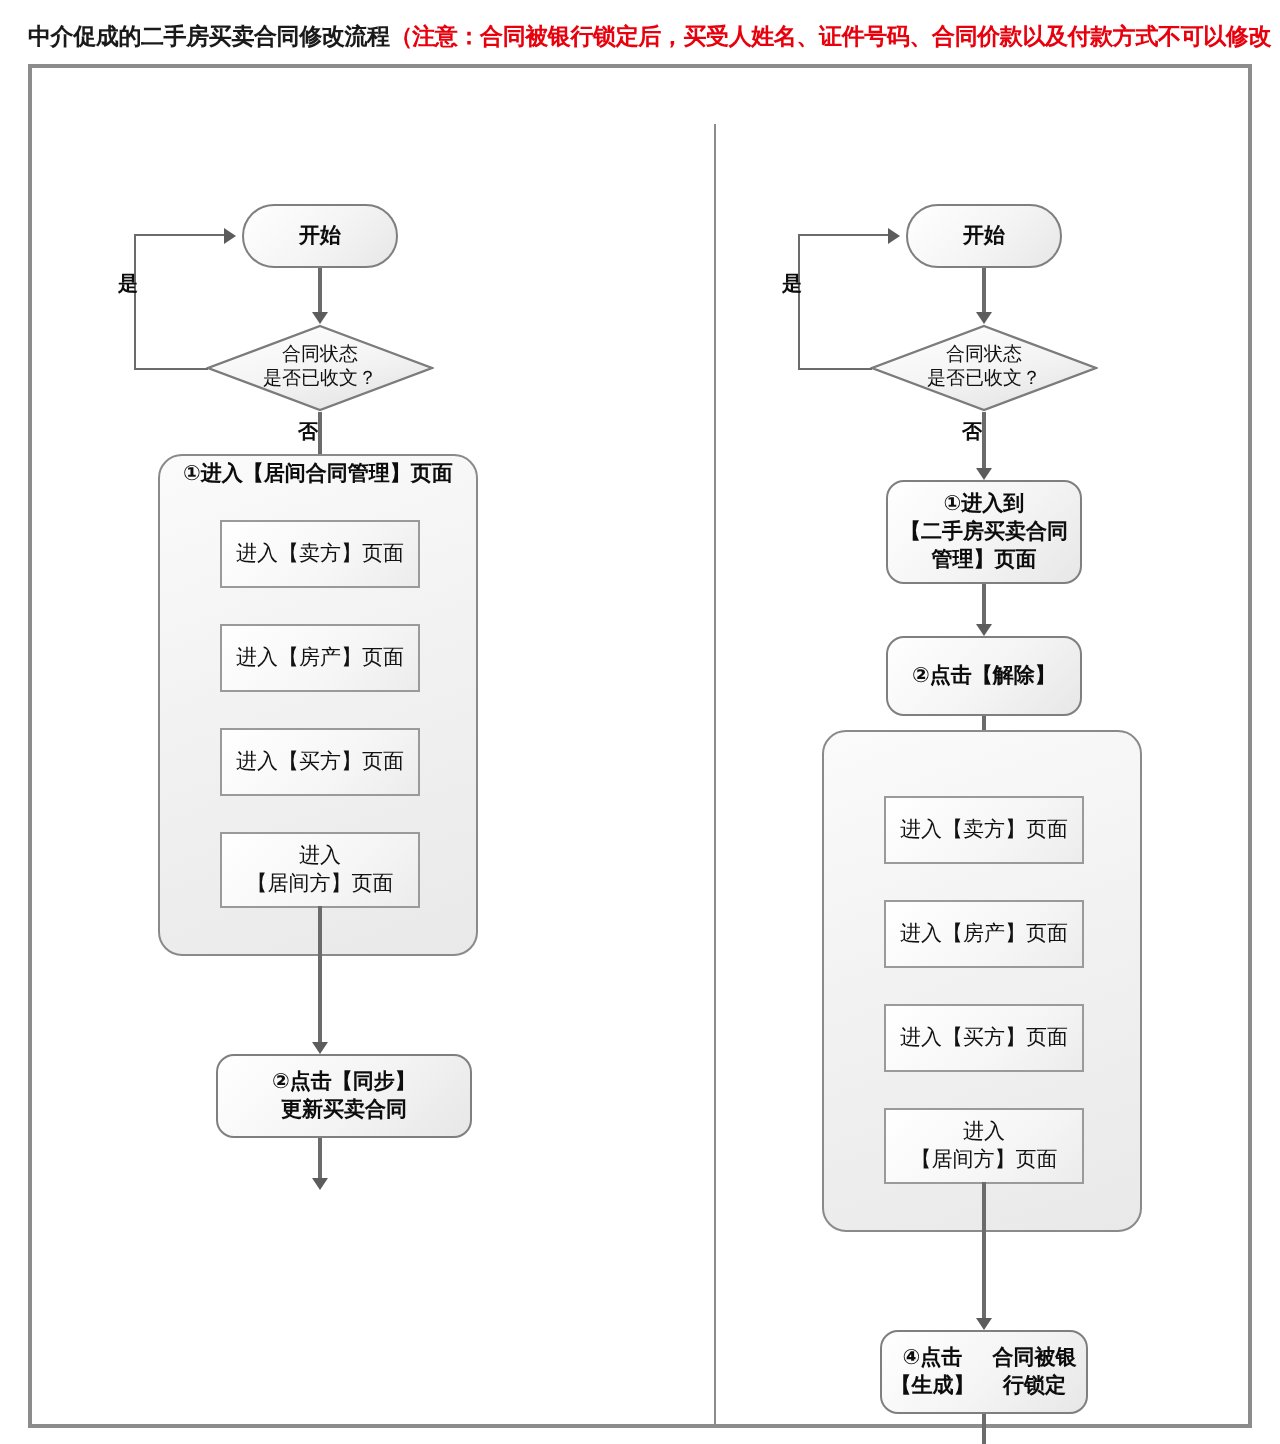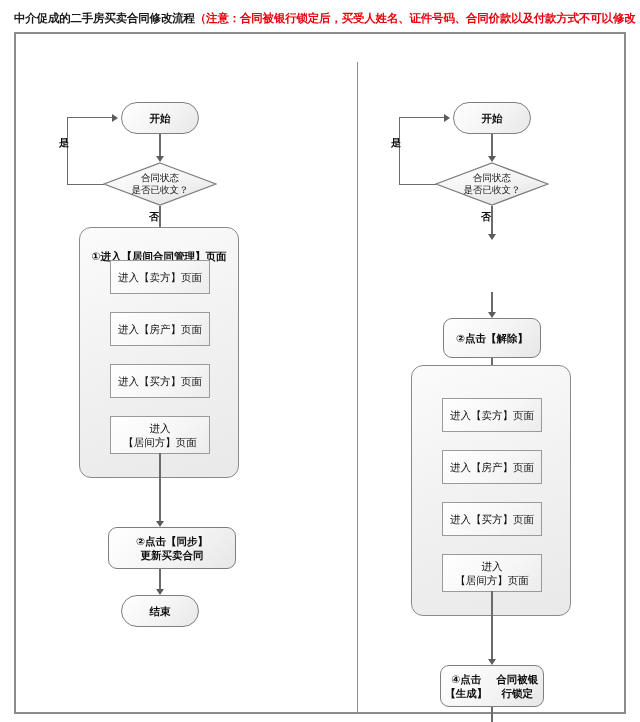--- a/index.html
+++ b/index.html
@@ -122,21 +122,21 @@
   .group-box {
     position: absolute;
     box-sizing: border-box;
     border: 1.3px solid #8a8a8a;
     border-radius: 12px;
     background: linear-gradient(160deg, #fbfbfb 0%, #f2f2f2 45%, #e9e9e9 100%);
   }
   .group-title {
     position: absolute;
     left: 0;
-    top: 22px;
+    top: 2px;
     width: 100%;
     text-align: center;
     font-size: 10.5px;
     font-weight: bold;
     color: #0d0d0d;
   }
 
   
   .diamond-wrap {
     position: absolute;
@@ -259,21 +259,20 @@
         <div class="arrow-down" style="left:140px; top:459px;"></div>
 
         <div class="node rounded" style="left:92px; top:465px; width:128px; height:42px; flex-direction:column;">
           <span>②点击【同步】</span>
           <span>更新买卖合同</span>
         </div>
 
         <div class="conn v" style="left:143.3px; top:507px; height:22px;"></div>
         <div class="arrow-down" style="left:140px; top:527px;"></div>
 
-        <div class="node terminator" style="left:105px; top:533px; width:78px; height:32px;">结束</div>
       </div>
 
       <div class="col right">
 
         <div class="node terminator" style="left:95px; top:40px; width:78px; height:32px;">开始</div>
 
         <div class="conn v" style="left:133.3px; top:72px; height:24px;"></div>
         <div class="arrow-down" style="left:130px; top:94px;"></div>
 
         <div class="diamond-wrap" style="left:77px; top:100px; width:114px; height:44px;">
@@ -296,20 +295,25 @@
         <div class="conn h" style="left:41px; top:121.5px; width:37px;"></div>
         <div class="conn v" style="left:41px; top:55px; height:67px;"></div>
         <div class="conn h" style="left:41px; top:55px; width:46px;"></div>
         <div class="arrow-right" style="left:86px; top:51.5px;"></div>
         <div class="edge-label" style="left:33px; top:76px;">是</div>
 
         <div class="conn v" style="left:133.3px; top:144px; height:32px;"></div>
         <div class="edge-label" style="left:123px; top:150px;">否</div>
         <div class="arrow-down" style="left:130px; top:172px;"></div>
 
+        <div class="node rounded" style="left:85px; top:178px; width:98px; height:52px; flex-direction:column;">
+          <span>①进入到</span>
+          <span>【二手房买卖合同</span>
+          <span>管理】页面</span>
+        </div>
 
         <div class="conn v" style="left:133.3px; top:230px; height:22px;"></div>
         <div class="arrow-down" style="left:130px; top:250px;"></div>
 
         <div class="node rounded" style="left:85px; top:256px; width:98px; height:40px;">②点击【解除】</div>
 
         <div class="conn v" style="left:133.3px; top:296px; height:24px;"></div>
         <div class="arrow-down" style="left:130px; top:318px;"></div>
 
         <div class="group-box" style="left:53px; top:303px; width:160px; height:251px;">

